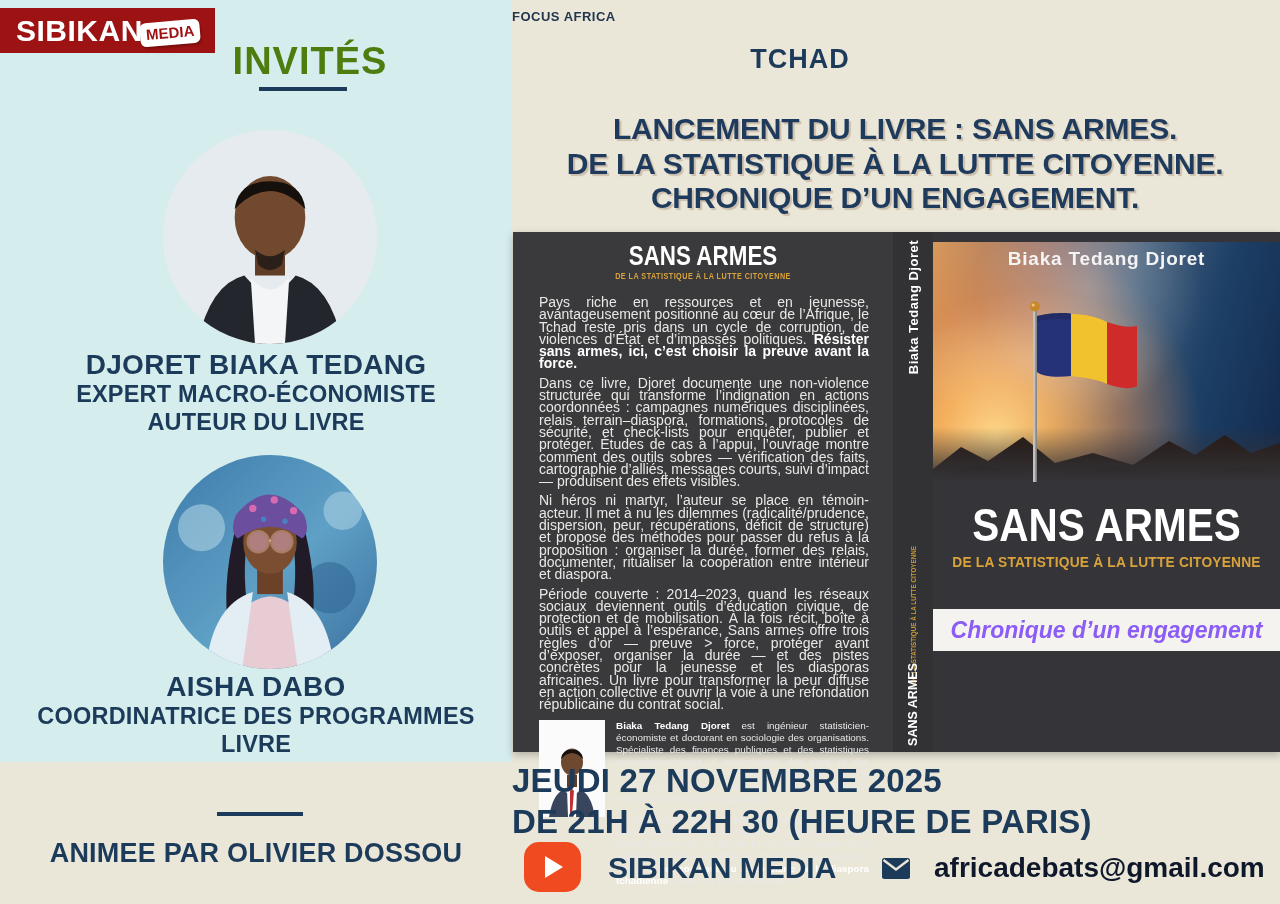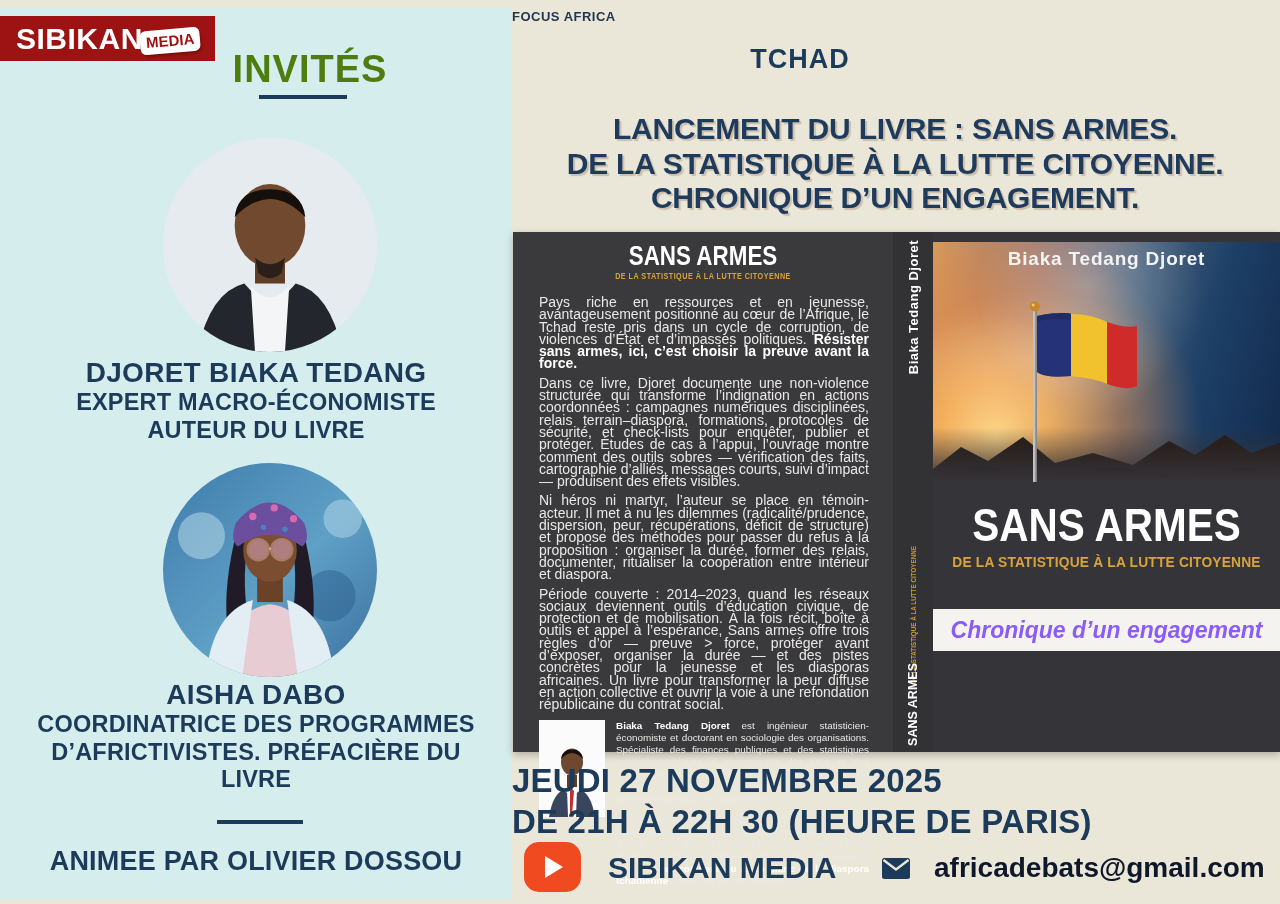--- a/index.html
+++ b/index.html
@@ -3,21 +3,21 @@
 <meta charset="utf-8">
 <style>
   * { margin:0; padding:0; box-sizing:border-box; }
   html,body { background:#888; }
   body { font-family:"Liberation Sans", sans-serif; }
   .flyer {
     position:relative; width:1280px; height:904px; margin:0 auto;
     background:#eae7d9; overflow:hidden;
   }
   
-  .left-panel { position:absolute; left:0; top:8px; width:512px; height:891px; background:#d6edee; }
+  .left-panel { position:absolute; left:0; top:0; width:512px; height:762px; background:#d6edee; }
   .logo { position:absolute; left:0; top:8px; width:215px; height:45px; background:#9d1212; }
   .logo-text { position:absolute; left:16px; top:0; line-height:45px; color:#ffffff; font-size:30px; font-weight:800; letter-spacing:.5px; }
   .logo-badge { position:absolute; left:140px; top:13px; background:#ffffff; color:#9d1212; font-size:15px; font-weight:800; padding:3px 6px 4px; border-radius:6px; transform:rotate(-5deg); box-shadow:1px 2px 2px rgba(0,0,0,.25); }
   .invites-title { position:absolute; left:110px; top:40px; width:400px; text-align:center; font-size:38px; font-weight:800; color:#4d7c0f; letter-spacing:1px; }
   .invites-underline { position:absolute; left:259px; top:87px; width:88px; height:4px; background:#1c3a59; }
   .guest-photo { position:absolute; width:214px; height:214px; border-radius:50%; overflow:hidden; }
   .guest-photo svg { display:block; width:100%; height:100%; }
   .gp1 { left:163px; top:130px; }
   .gp2 { left:163px; top:455px; }
   .lp-text { position:absolute; left:16px; width:480px; text-align:center; color:#1c3a59; }
@@ -135,21 +135,20 @@
           <circle cx="47" cy="30" r="1.3" fill="#4a7fc0"></circle>
         <circle cx="57" cy="31" r="1.3" fill="#4a7fc0"></circle>
         <circle cx="44.5" cy="40.5" r="5" fill="#d9a8c0" opacity=".55" stroke="#caa58f" stroke-width="1"></circle>
         <circle cx="55.5" cy="40.5" r="5" fill="#d9a8c0" opacity=".55" stroke="#caa58f" stroke-width="1"></circle>
         <path d="M49.5,40 h1" stroke="#caa58f" stroke-width="1"></path>
       </svg>
     </div>
     <div class="lp-text guest-name g2-name">AISHA DABO</div>
     <div class="lp-text guest-role g2-roles">
       <div>COORDINATRICE  DES PROGRAMMES</div>
-      <div>D’AFRICTIVISTES. PRÉFACIÈRE DU</div>
       <div>LIVRE</div>
     </div>
 
     <div class="host-divider"></div>
     <div class="lp-text host-line">ANIMEE PAR OLIVIER DOSSOU</div>
   </div>
 
   <div class="kicker">FOCUS AFRICA</div>
   <div class="country">TCHAD</div>
   <div class="heading">

